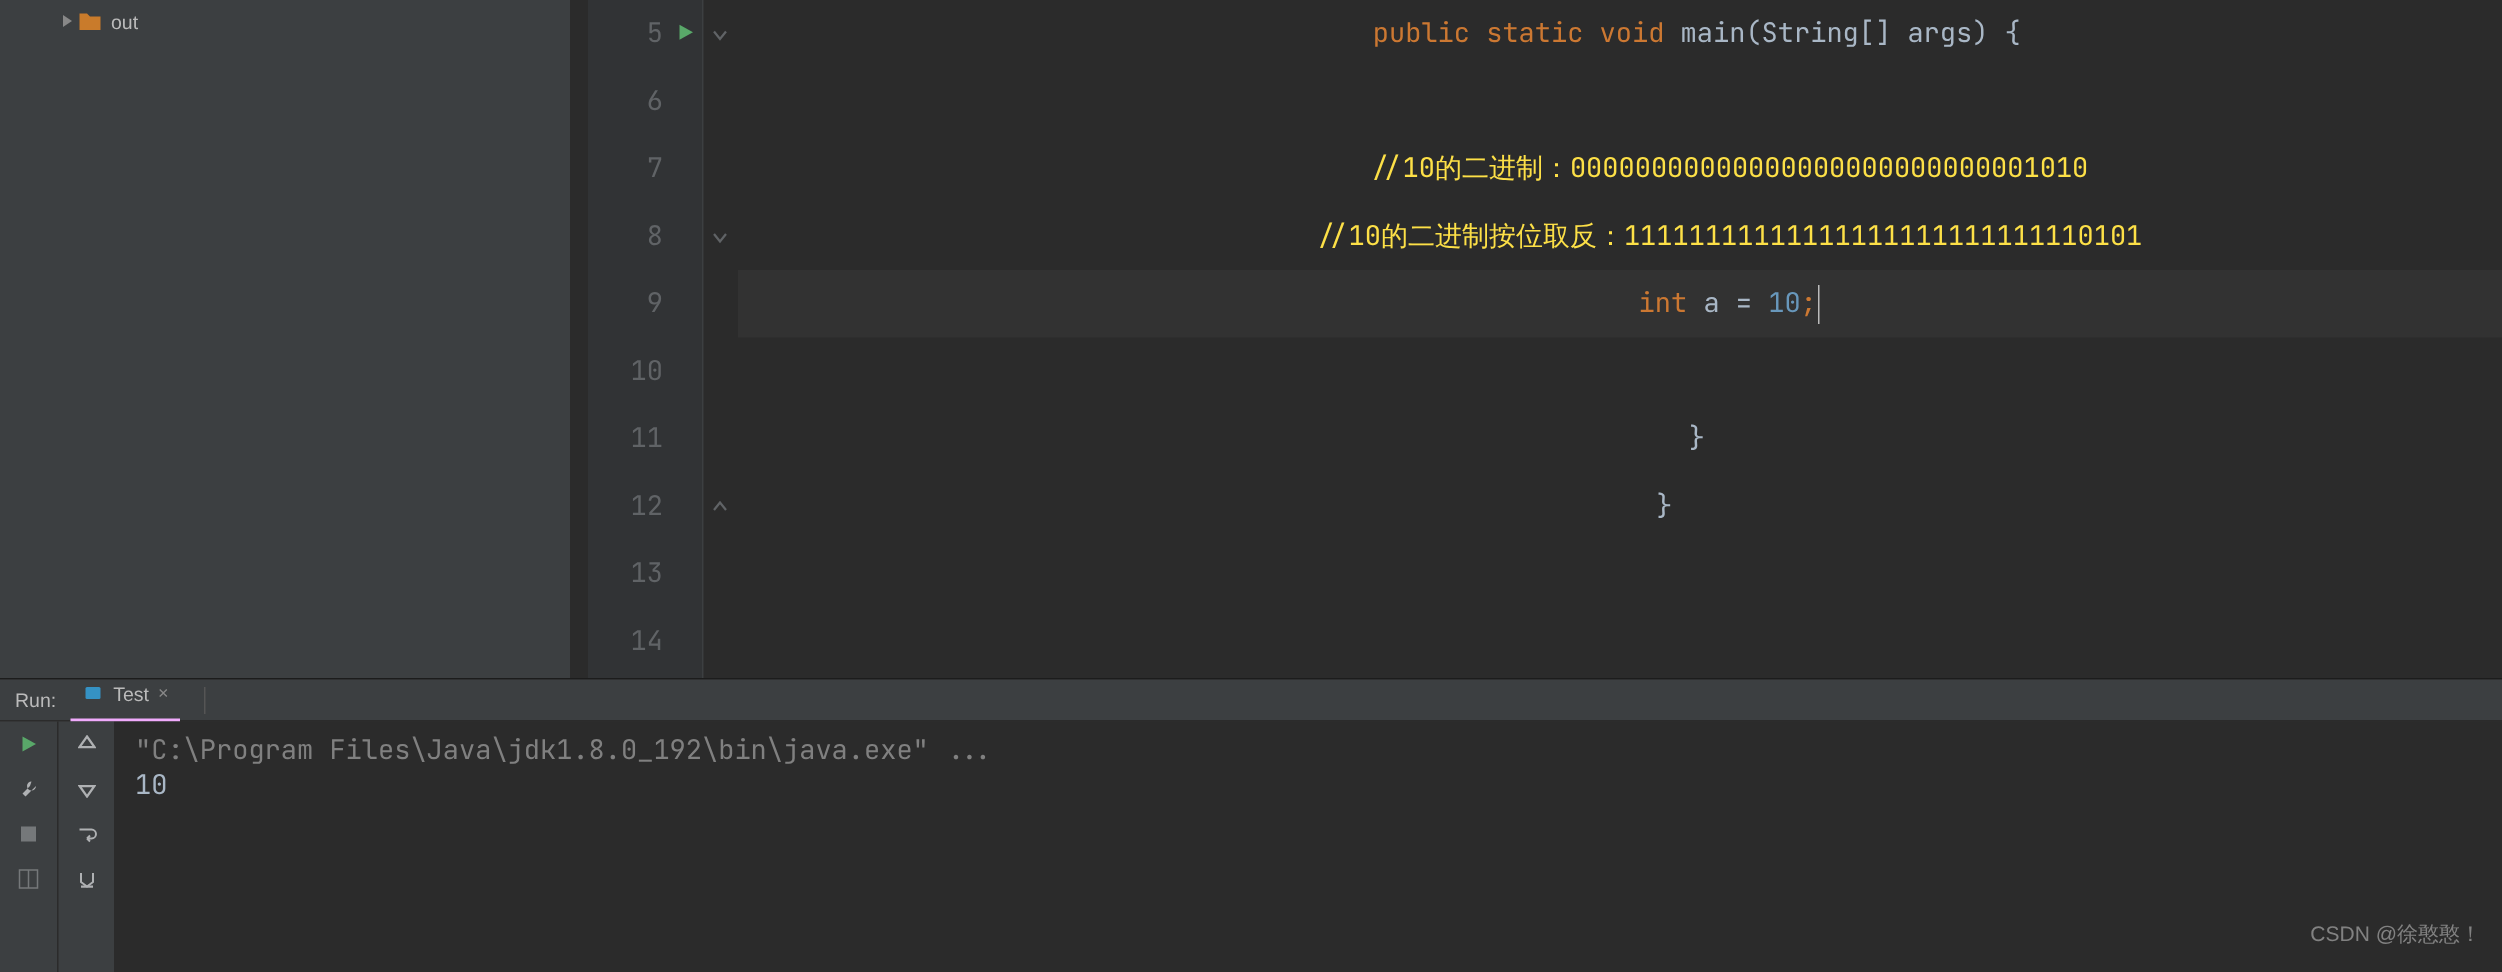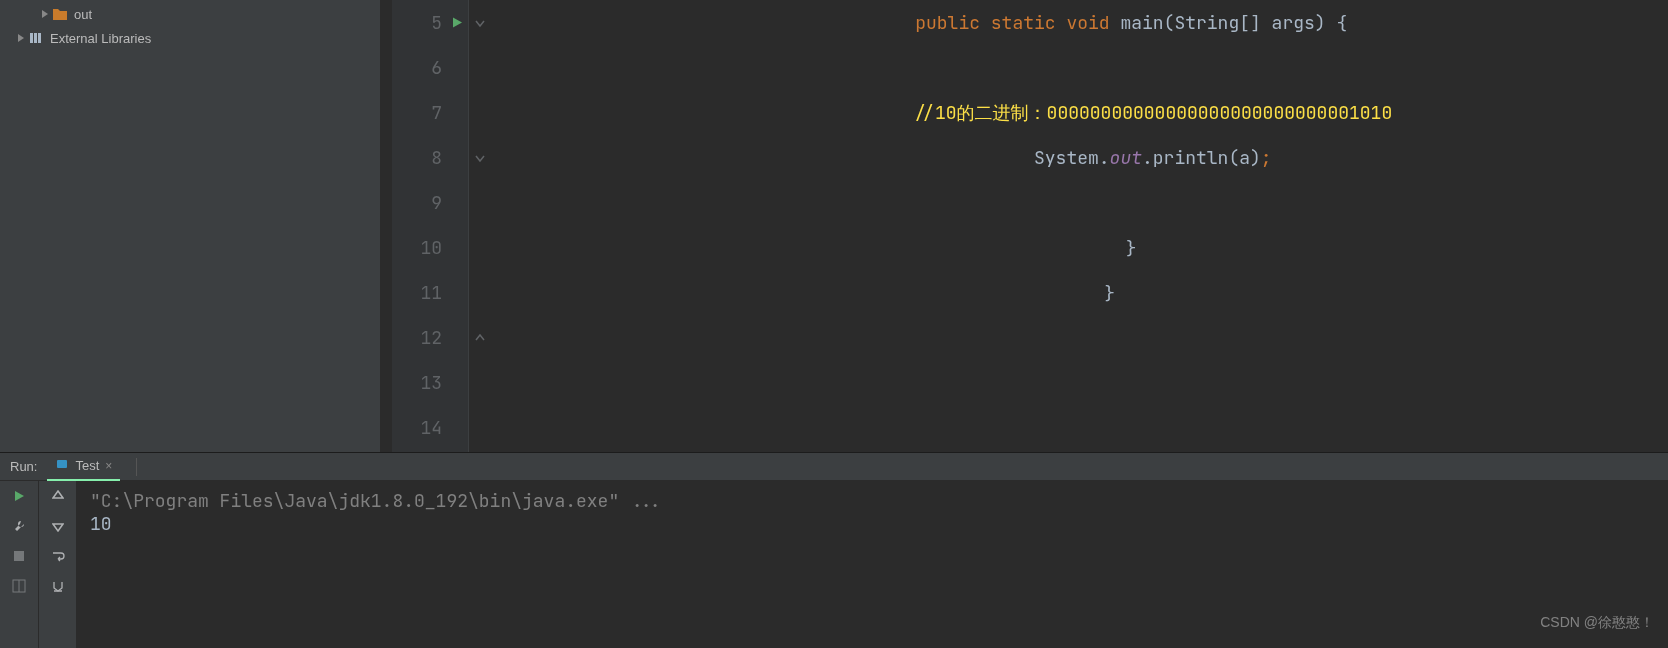--- a/index.html
+++ b/index.html
@@ -112,23 +112,23 @@
   height: 28px;
   background: #3c3f41;
   display: flex;
   align-items: center;
   padding-left: 10px;
   color: #bbbbbb;
   gap: 10px;
   border-bottom: 1px solid #2b2b2b;
 }
 .run-tab {
-  display: flex; align-items: center; gap: 6px;
+  display: flex; gap: 6px;
   padding: 2px 8px;
-  border-bottom: 2px solid #86efac;
+  border-bottom: 2px solid #f0abfc;
   height: 28px;
 }
 .run-tab .close { color:#888; font-size:12px; cursor:pointer;}
 .run-sep { width:1px; height:18px; background:#555; margin-left:6px;}
 .run-body {
   flex: 1;
   display: flex;
 }
 .run-toolbar-left {
   width: 38px;
@@ -181,36 +181,20 @@
           <svg width="10" height="10" viewBox="0 0 10 10">
             <path d="M2 1 L8 5 L2 9 Z" fill="#888"></path>
           </svg>
         </span>
       <span class="tree-icon">
           <svg width="16" height="14" viewBox="0 0 16 14">
             <path class="folder-orange" d="M1 2 h5 l2 2 h7 v9 h-14 z"></path>
           </svg>
         </span>
       <span class="tree-label">out</span>
-    </div>
-    <div class="tree-row">
-      <span class="indent" style="width:14px"></span>
-      <span class="arrow">
-          <svg width="10" height="10" viewBox="0 0 10 10">
-            <path d="M2 1 L8 5 L2 9 Z" fill="#888"></path>
-          </svg>
-        </span>
-      <span class="tree-icon">
-          <svg width="16" height="14" viewBox="0 0 16 14">
-            <rect x="2" y="2" width="3" height="10" fill="#a9b7c6"></rect>
-            <rect x="6" y="2" width="3" height="10" fill="#a9b7c6"></rect>
-            <rect x="10" y="2" width="3" height="10" fill="#a9b7c6"></rect>
-          </svg>
-        </span>
-      <span class="tree-label">External Libraries</span>
     </div>
   </div>
 
   <div class="editor">
     <div class="gutter" id="gutter">
         <div class="gutter-line">5<span class="run-tri"><svg width="14" height="14" viewBox="0 0 14 14">
               <path d="M3 2 L12 7 L3 12 Z" fill="#59a869"></path>
             </svg></span></div>
         <div class="gutter-line">6</div>
         <div class="gutter-line">7</div>
@@ -236,21 +220,22 @@
         <div class="fold-mark" style="top: 331px;">
           <svg width="12" height="12" viewBox="0 0 12 12">
             <path d="M2 8 L6 3 L10 8" fill="none" stroke="#606366" stroke-width="1.5"></path>
           </svg>
         </div>
       </div>
     <div class="code-col" id="codecol">
         <div class="code-line">        <span class="kw">public </span><span class="kw">static </span><span class="kw">void </span><span class="ident">main(String[] args) {</span></div>
         <div class="code-line"></div>
         <div class="code-line">            <span class="comment">//10的二进制：00000000000000000000000000001010</span></div>
-        <div class="code-line">            <span class="ident">System.</span><span class="str-out">out</span><span class="ident">.println(a)</span><span class="semi">;</span></div>
+        <div class="code-line">            <span class="comment">//10的二进制按位取反：11111111111111111111111111110101</span></div>
+        <div class="code-line active">            <span class="kw">int </span><span class="ident">a = </span><span class="num">10</span><span class="semi">;</span><span class="caret"></span></div>
         <div class="code-line"></div>
         <div class="code-line">        <span class="ident">}</span></div>
         <div class="code-line">    <span class="ident">}</span></div>
         <div class="code-line"></div>
       </div>
   </div>
 </div>
 
 <div class="bottom-panel">
   <div class="run-header">

